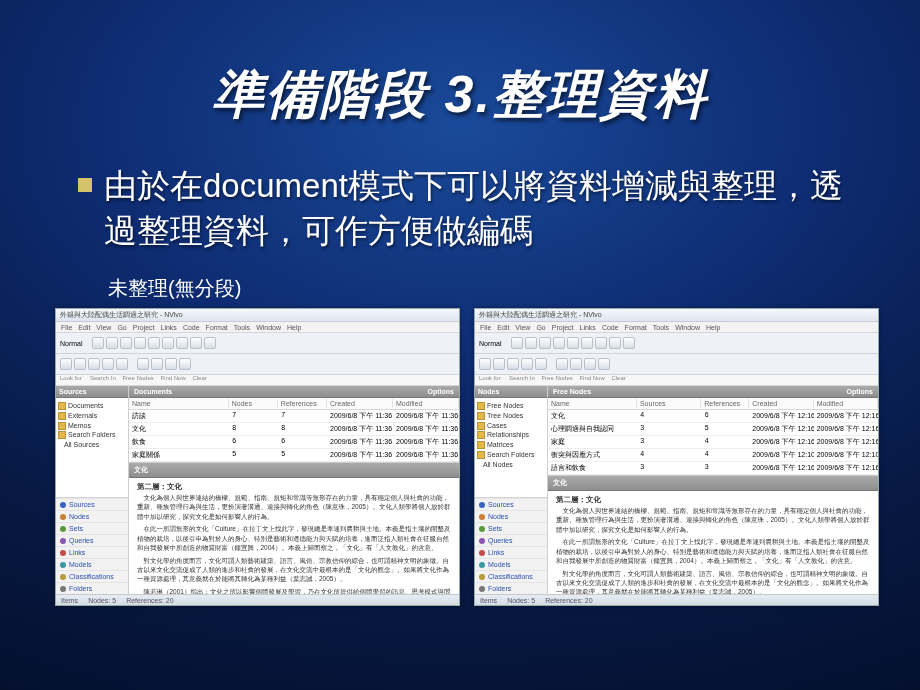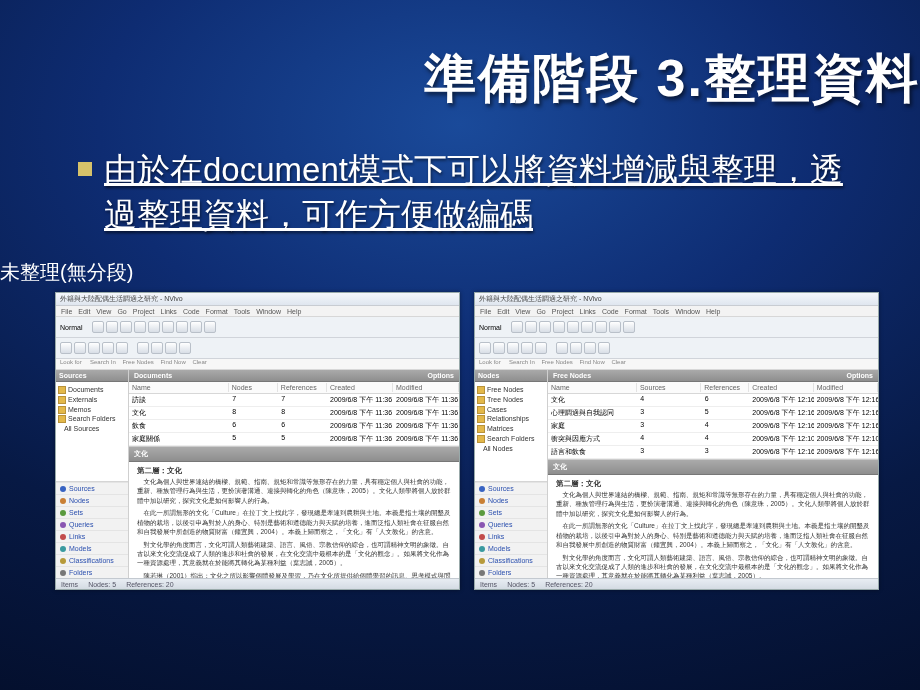--- a/index.html
+++ b/index.html
@@ -1,53 +1,53 @@
 <!DOCTYPE html>
 <html><head>
 <meta charset="utf-8">
 <style>
   html,body{margin:0;padding:0;width:920px;height:690px;overflow:hidden;font-family:"Microsoft JhengHei","PMingLiU",Arial,sans-serif;}
   body{
     background:radial-gradient(ellipse 140% 120% at 50% 18%,#1a4a9a 0%,#0e2c72 28%,#071944 55%,#010617 100%);
     color:#fff;
   }
   .title{
-    text-align:right;
+    text-align:center;
     font-size:52px;
     font-weight:600;
     color:#fff;
-    padding-top:44px;
+    padding-top:60px;
     text-shadow:2px 3px 4px rgba(0,0,0,.6);
     letter-spacing:2px;
+    font-style:italic;
   }
   .bullet-row{
     display:flex;
     align-items:flex-start;
     margin:34px 0 0 78px;
     max-width:780px;
   }
   .bullet-icon{
     width:14px;height:14px;flex:0 0 14px;
     background:#d6c26a;
     margin-top:14px;margin-right:12px;
   }
   .bullet-text{
     font-size:33px;
     line-height:1.35;
     color:#fff;
     text-shadow:1px 2px 3px rgba(0,0,0,.55);
-    text-decoration:underline;
   }
   .captions{
     margin-top:22px;
     display:flex;
     font-size:20px;
     color:#fff;
   }
-  .cap-left{}
+  .cap-left{margin-left:108px;}
   .cap-right{margin-left:230px;}
   .shots{
     display:flex;
     margin-top:6px;
   }
   .shot{
     width:403px;
     height:296px;
     background:#fff;
     color:#000;

